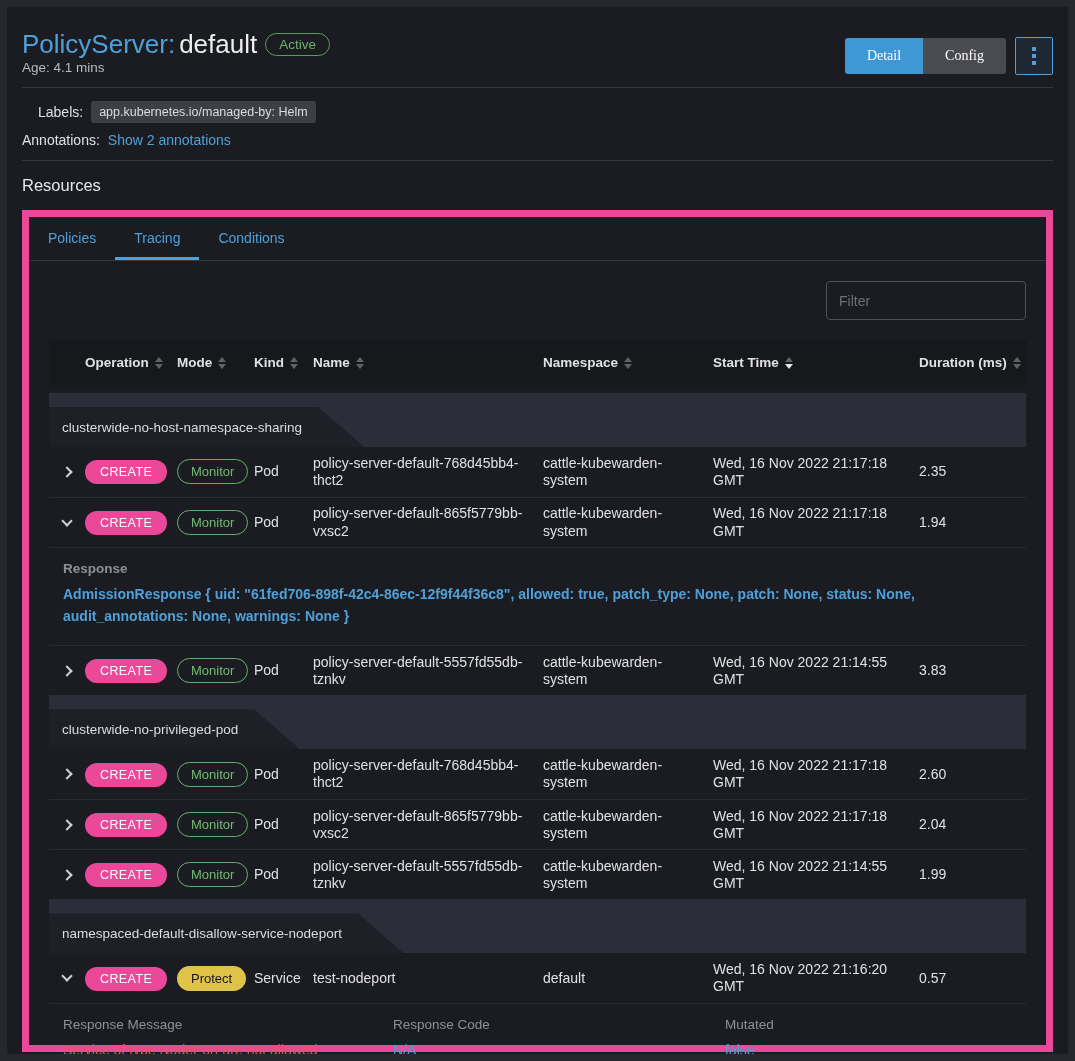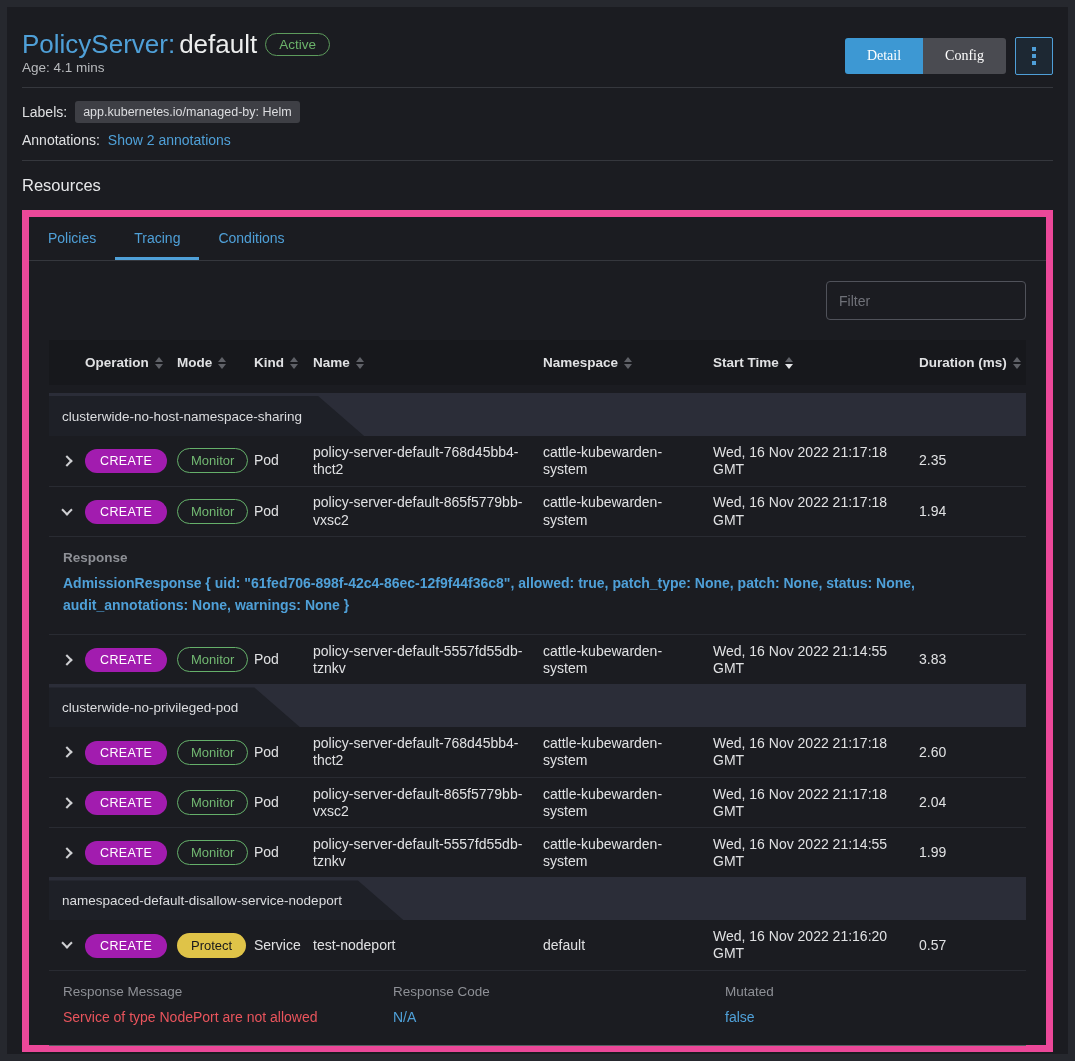--- a/index.html
+++ b/index.html
@@ -32,21 +32,21 @@
   .btn-secondary { background:#4a4b51; }
   .btn-ellipsis {
     width:38px; height:38px; margin-left:9px; background:#1d2833;
     border:1px solid #4f9fd8; border-radius:2px; cursor:pointer;
     display:flex; flex-direction:column; align-items:center; justify-content:center; gap:3px;
   }
   .btn-ellipsis i { width:4px; height:4px; background:#4f9fd8; display:block; }
   .divider { border:none; border-top:1px solid #35373d; margin:12px 0 0 0; }
   
   .meta-row { display:flex; align-items:center; gap:8px; font-size:14px; color:#dfe0e2; }
-  .meta-row.first { margin-top:13px; }
+  .meta-row.first { margin-top:13px;margin-left:16px; }
   .meta-row.second { margin-top:9px; }
   .label-pill { background:#3e3f45; color:#dcdde0; font-size:12.5px; padding:4px 8px; border-radius:3px; }
   .link { color:#4fa0d8; text-decoration:none; font-size:14px; cursor:pointer; }
   
   .section-heading { font-size:16.5px; font-weight:400; color:#e6e7e9; margin-top:15px; }
   .tabbox { border:7px solid #ec4899; margin-top:15px; height:842px; }
   .tabbar { display:flex; border-bottom:1px solid #35373d; }
   .tab {
     color:#4fa0d8; font-size:14px; padding:13px 19px 11px 19px; cursor:pointer;
     border-bottom:3px solid transparent;
@@ -67,34 +67,34 @@
     align-items:center;
   }
   .thead { background:#17181c; height:45px; font-weight:700; font-size:13.5px; color:#e0e1e3; }
   .th { display:flex; align-items:center; gap:6px; }
   .sort { display:inline-flex; flex-direction:column; gap:2px; }
   .sort i { width:0; height:0; border-left:4px solid transparent; border-right:4px solid transparent; display:block; }
   .sort .up { border-bottom:5px solid #5f6167; }
   .sort .down { border-top:5px solid #5f6167; }
   .sort.desc .down { border-top-color:#e4e5e7; }
   .spacer8 { height:8px; }
-  .group-strip { background:#2b2d38; height:43px; display:flex; align-items:flex-end; }
+  .group-strip { background:#2b2d38; height:54px; display:flex; align-items:flex-end; }
   .group-tab {
     background:#1e2027; height:40px; display:flex; align-items:center;
     padding:0 62px 0 13px; font-size:13.5px; color:#dcdde0;
     clip-path:polygon(0 0, calc(100% - 46px) 0, 100% 100%, 0 100%);
   }
   .trow { height:50px; border-top:1px solid #292b32; }
   .trow.first { border-top:none; }
   .cell { line-height:1.22; color:#e0e1e3; padding-right:10px; }
   .chev-cell { display:flex; justify-content:center; }
   .chev { display:inline-block; width:8px; height:8px; border-right:2px solid #cfd0d3; border-bottom:2px solid #cfd0d3; cursor:pointer; }
   .chev.right { transform:rotate(-45deg); }
   .chev.down { transform:rotate(45deg); margin-top:-4px; }
-  .badge-op { background:#a21caf; color:#fff; border-radius:20px; padding:5px 15px; font-size:12.5px; letter-spacing:.4px; white-space:nowrap; }
+  .badge-op { background:#ec4899; color:#fff; border-radius:20px; padding:5px 15px; font-size:12.5px; letter-spacing:.4px; white-space:nowrap; }
   .badge-monitor { color:#72b872; border:1px solid #65b06a; border-radius:20px; padding:4px 13px; font-size:13px; white-space:nowrap; }
   .badge-protect { background:#dfc348; color:#17181c; border-radius:20px; padding:5px 14px; font-size:13px; white-space:nowrap; }
   .detail-block { padding:13px 14px 18px 14px; border-top:1px solid #292b32;font-weight:bold; }
   .detail-label { color:#8e9096; font-size:13.5px; margin-bottom:8px; }
   .detail-text { color:#4fa0d8; font-size:14px; line-height:1.55; }
   .detail-cols { display:grid; grid-template-columns:330px 332px 1fr; padding:13px 14px 20px 14px; border-top:1px solid #292b32; }
   .fld-label { color:#8e9096; font-size:13.5px; margin-bottom:10px; }
   .fld-value { font-size:14px; }
   .val-red { color:#e9545c; }
   .val-blue { color:#4fa0d8; }

